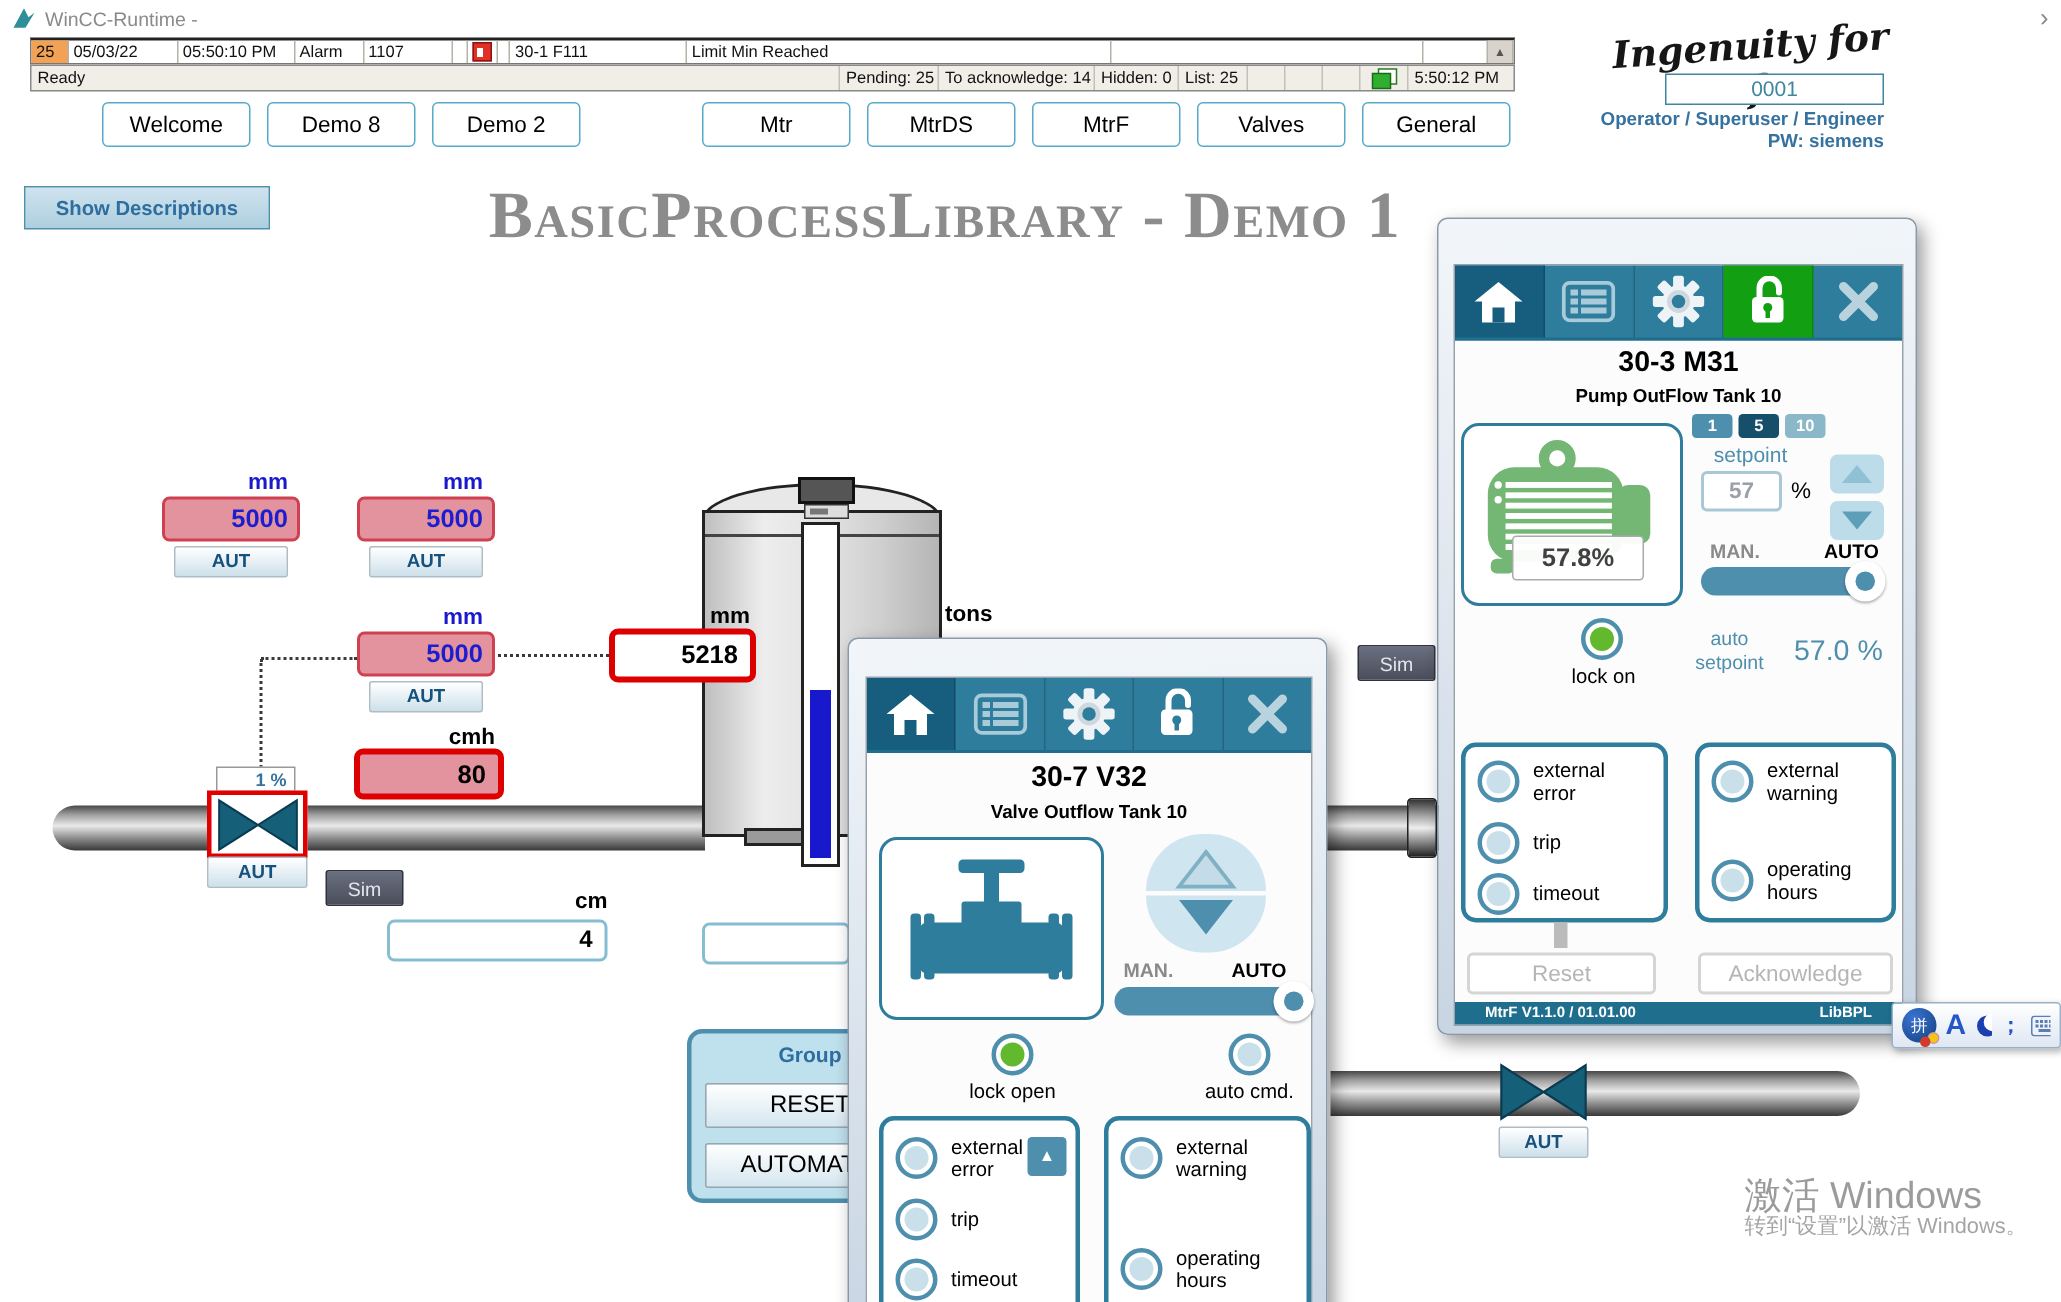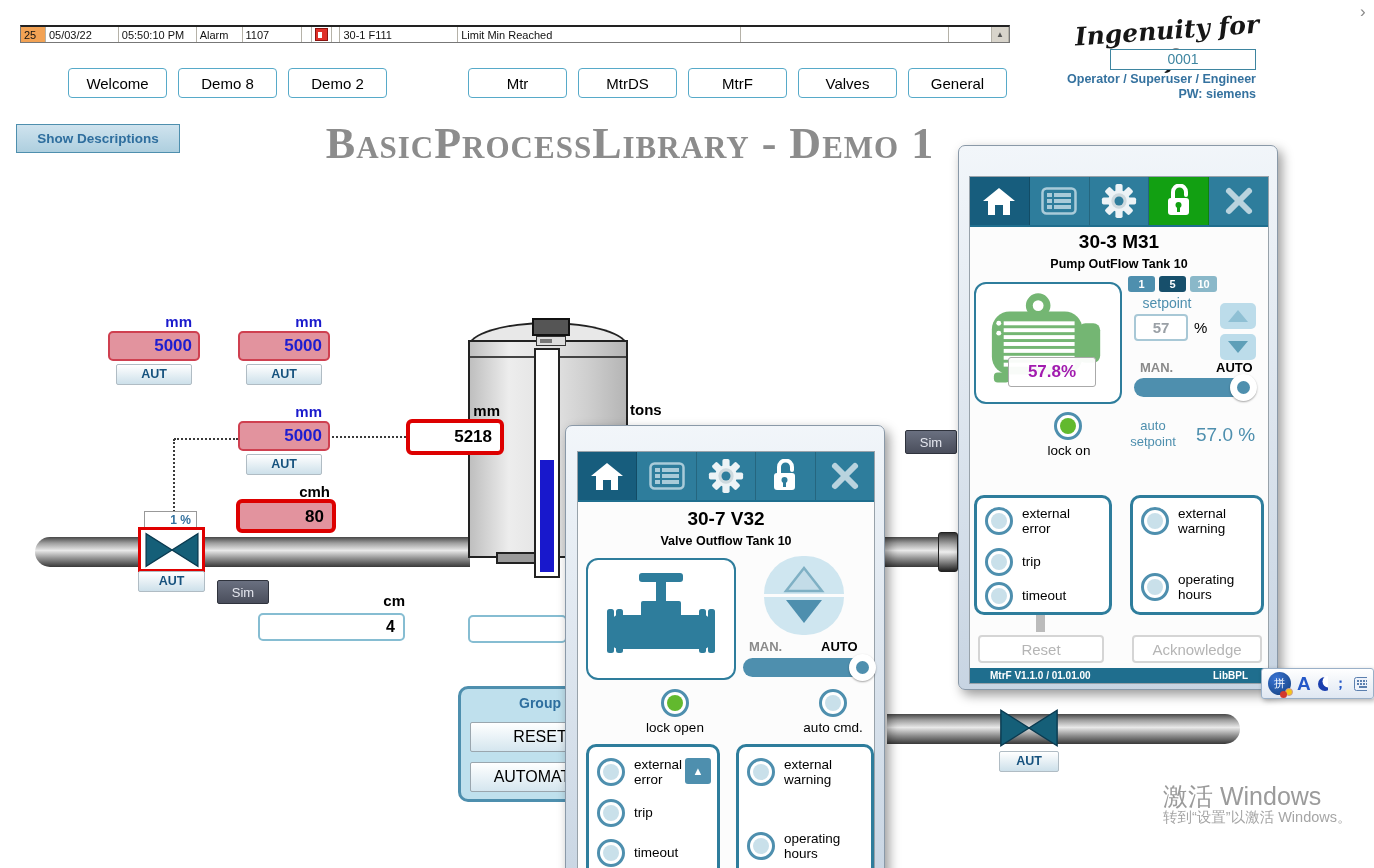--- a/index.html
+++ b/index.html
@@ -74,40 +74,63 @@
 .ime{left:1261px;top:668px;width:113px;height:31px;background:linear-gradient(180deg,#ffffff,#dfe7f2);border:1px solid #9ab0c8;border-radius:3px;box-shadow:2px 2px 5px rgba(0,0,0,.3);display:flex;align-items:center;gap:6px;padding:0 6px}
 .pinlogo{width:23px;height:23px;border-radius:50%;background:radial-gradient(circle at 35% 30%,#3a74d4,#123e7a);color:#fff;font-size:11px;display:flex;align-items:center;justify-content:center;position:relative;flex:none}
 .pinlogo b{position:absolute;right:-2px;bottom:-1px;width:8px;height:8px;border-radius:50%;background:#f5c518;border:1px solid #c99}
 .pinlogo u{position:absolute;right:4px;bottom:-3px;width:7px;height:7px;border-radius:50%;background:#d23a2e;text-decoration:none}
 </style>
 </head>
 <body>
 
 <div id="screen">
 
+  <div class="a tbar">
+    <svg width="16" height="15" viewBox="0 0 16 14">
+        <path d="M1 13 L8 0 L11 6 L15 3 L9 13 Z" fill="#2e8f98"></path>
+      </svg>
+    <span>WinCC-Runtime -</span>
+  </div>
   <div class="a" style="left:1360px;top:2px;color:#888;font-size:17px">›</div>
 
   <div class="a alrow">
     <div style="width:25px;background:#f2a254">25</div>
     <div style="width:73px">05/03/22</div>
     <div style="width:78px">05:50:10 PM</div>
     <div style="width:46px">Alarm</div>
     <div style="width:60px">1107</div>
     <div style="width:10px"></div>
     <div style="width:20px;justify-content:center">
         <span class="alm-ico"></span>
       </div>
     <div style="width:8px"></div>
     <div style="width:118px">30-1 F111</div>
     <div style="width:283px">Limit Min Reached</div>
     <div style="width:209px"></div>
     <div style="width:43px"></div>
     <div style="width:17px;background:#d8d4cb;justify-content:center;font-size:8px;color:#555">▲</div>
   </div>
 
+  <div class="a sbar">
+    <div style="flex:1;border-right:1px solid #c2bfb5">Ready</div>
+    <div style="width:66px">Pending: 25</div>
+    <div style="width:104px">To acknowledge: 14</div>
+    <div style="width:56px">Hidden: 0</div>
+    <div style="width:46px">List: 25</div>
+    <div style="width:25px"></div>
+    <div style="width:25px"></div>
+    <div style="width:25px"></div>
+    <div style="width:32px;justify-content:center">
+      <svg width="18" height="15">
+          <rect x="5" y="1" width="12" height="10" fill="#fff" stroke="#2a7a2a"></rect>
+          <rect x="1" y="4" width="12" height="10" fill="#2fae2f" stroke="#1a6a1a"></rect>
+        </svg>
+    </div>
+    <div style="width:70px;border-right:none">5:50:12 PM</div>
+  </div>
 
   <div class="navbtn" style="left:68px">Welcome</div>
   <div class="navbtn" style="left:178px">Demo 8</div>
   <div class="navbtn" style="left:288px">Demo 2</div>
   <div class="navbtn" style="left:468px">Mtr</div>
   <div class="navbtn" style="left:578px">MtrDS</div>
   <div class="navbtn" style="left:688px">MtrF</div>
   <div class="navbtn" style="left:798px">Valves</div>
   <div class="navbtn" style="left:908px">General</div>
 
@@ -420,21 +443,21 @@
             <rect x="20" y="42" width="72" height="4"></rect>
               <rect x="20" y="49" width="72" height="4"></rect>
             <rect x="20" y="56" width="72" height="4"></rect>
               <rect x="20" y="63" width="72" height="4"></rect>
             <rect x="20" y="70" width="72" height="4"></rect>
             <circle cx="15" cy="30" r="2.5"></circle>
               <circle cx="15" cy="40" r="2.5"></circle>
           </g>
         </svg>
       </div>
-      <div class="a" style="left:38px;top:180px;width:88px;height:30px;background:rgba(255,255,255,.95);border:1px solid #aaa;border-radius:3px;color:#a21caf;font-weight:bold;font-size:17px;display:flex;align-items:center;justify-content:center">57.8%</div>
+      <div class="a" style="left:38px;top:180px;width:88px;height:30px;background:rgba(255,255,255,.95);border:1px solid #aaa;border-radius:3px;color:#404040;font-weight:bold;font-size:17px;display:flex;align-items:center;justify-content:center">57.8%</div>
 
       <div class="a teal" style="left:162px;top:118px;width:70px;text-align:center;font-size:14px">setpoint</div>
       <div class="sp-in" style="left:164px;top:137px">57</div>
       <div class="a" style="left:224px;top:142px;font-size:15px;color:#000">%</div>
       <div class="spin" style="left:250px;top:126px">
         <svg width="24" height="16">
             <polygon points="12,2 22,14 2,14" fill="#8fc0d4"></polygon>
           </svg>
       </div>
       <div class="spin" style="left:250px;top:157px">

